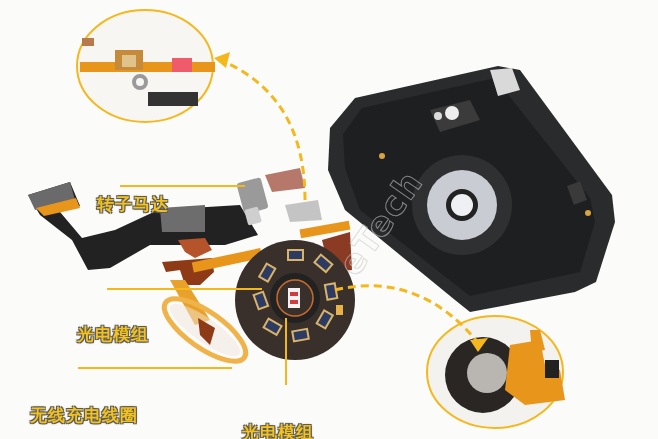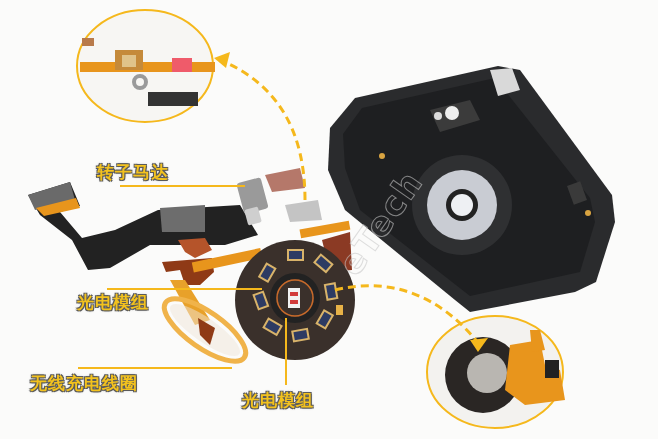--- a/index.html
+++ b/index.html
@@ -2,21 +2,21 @@
 <html><head>
 <meta charset="utf-8">
 <style>
   html, body { margin:0; padding:0; }
   body { width:658px; height:439px; background:#fbfbfa; position:relative; overflow:hidden; font-family:"DejaVu Sans", sans-serif; }
   .stage { position:absolute; left:0; top:0; width:658px; height:439px; }
   svg.scene { position:absolute; left:0; top:0; }
   .label {
     position:absolute; font-weight:bold; font-size:17px; color:#f3c21e;
     text-shadow: -1px -1px 0 #5a5a5a, 1px -1px 0 #5a5a5a, -1px 1px 0 #5a5a5a, 1px 1px 0 #5a5a5a, 0 0 3px #999;
-    letter-spacing:1px; white-space:nowrap;
+    letter-spacing:1px; white-space:nowrap;margin-top:32px;
   }
   .watermark {
     position:absolute; font-size:34px; font-weight:bold; color:rgba(210,210,210,0.55);
     transform:rotate(-55deg); transform-origin:left top; letter-spacing:2px;
     -webkit-text-stroke:1px rgba(200,200,200,0.6); color:transparent;
   }
 </style>
 </head>
 <body>
 

